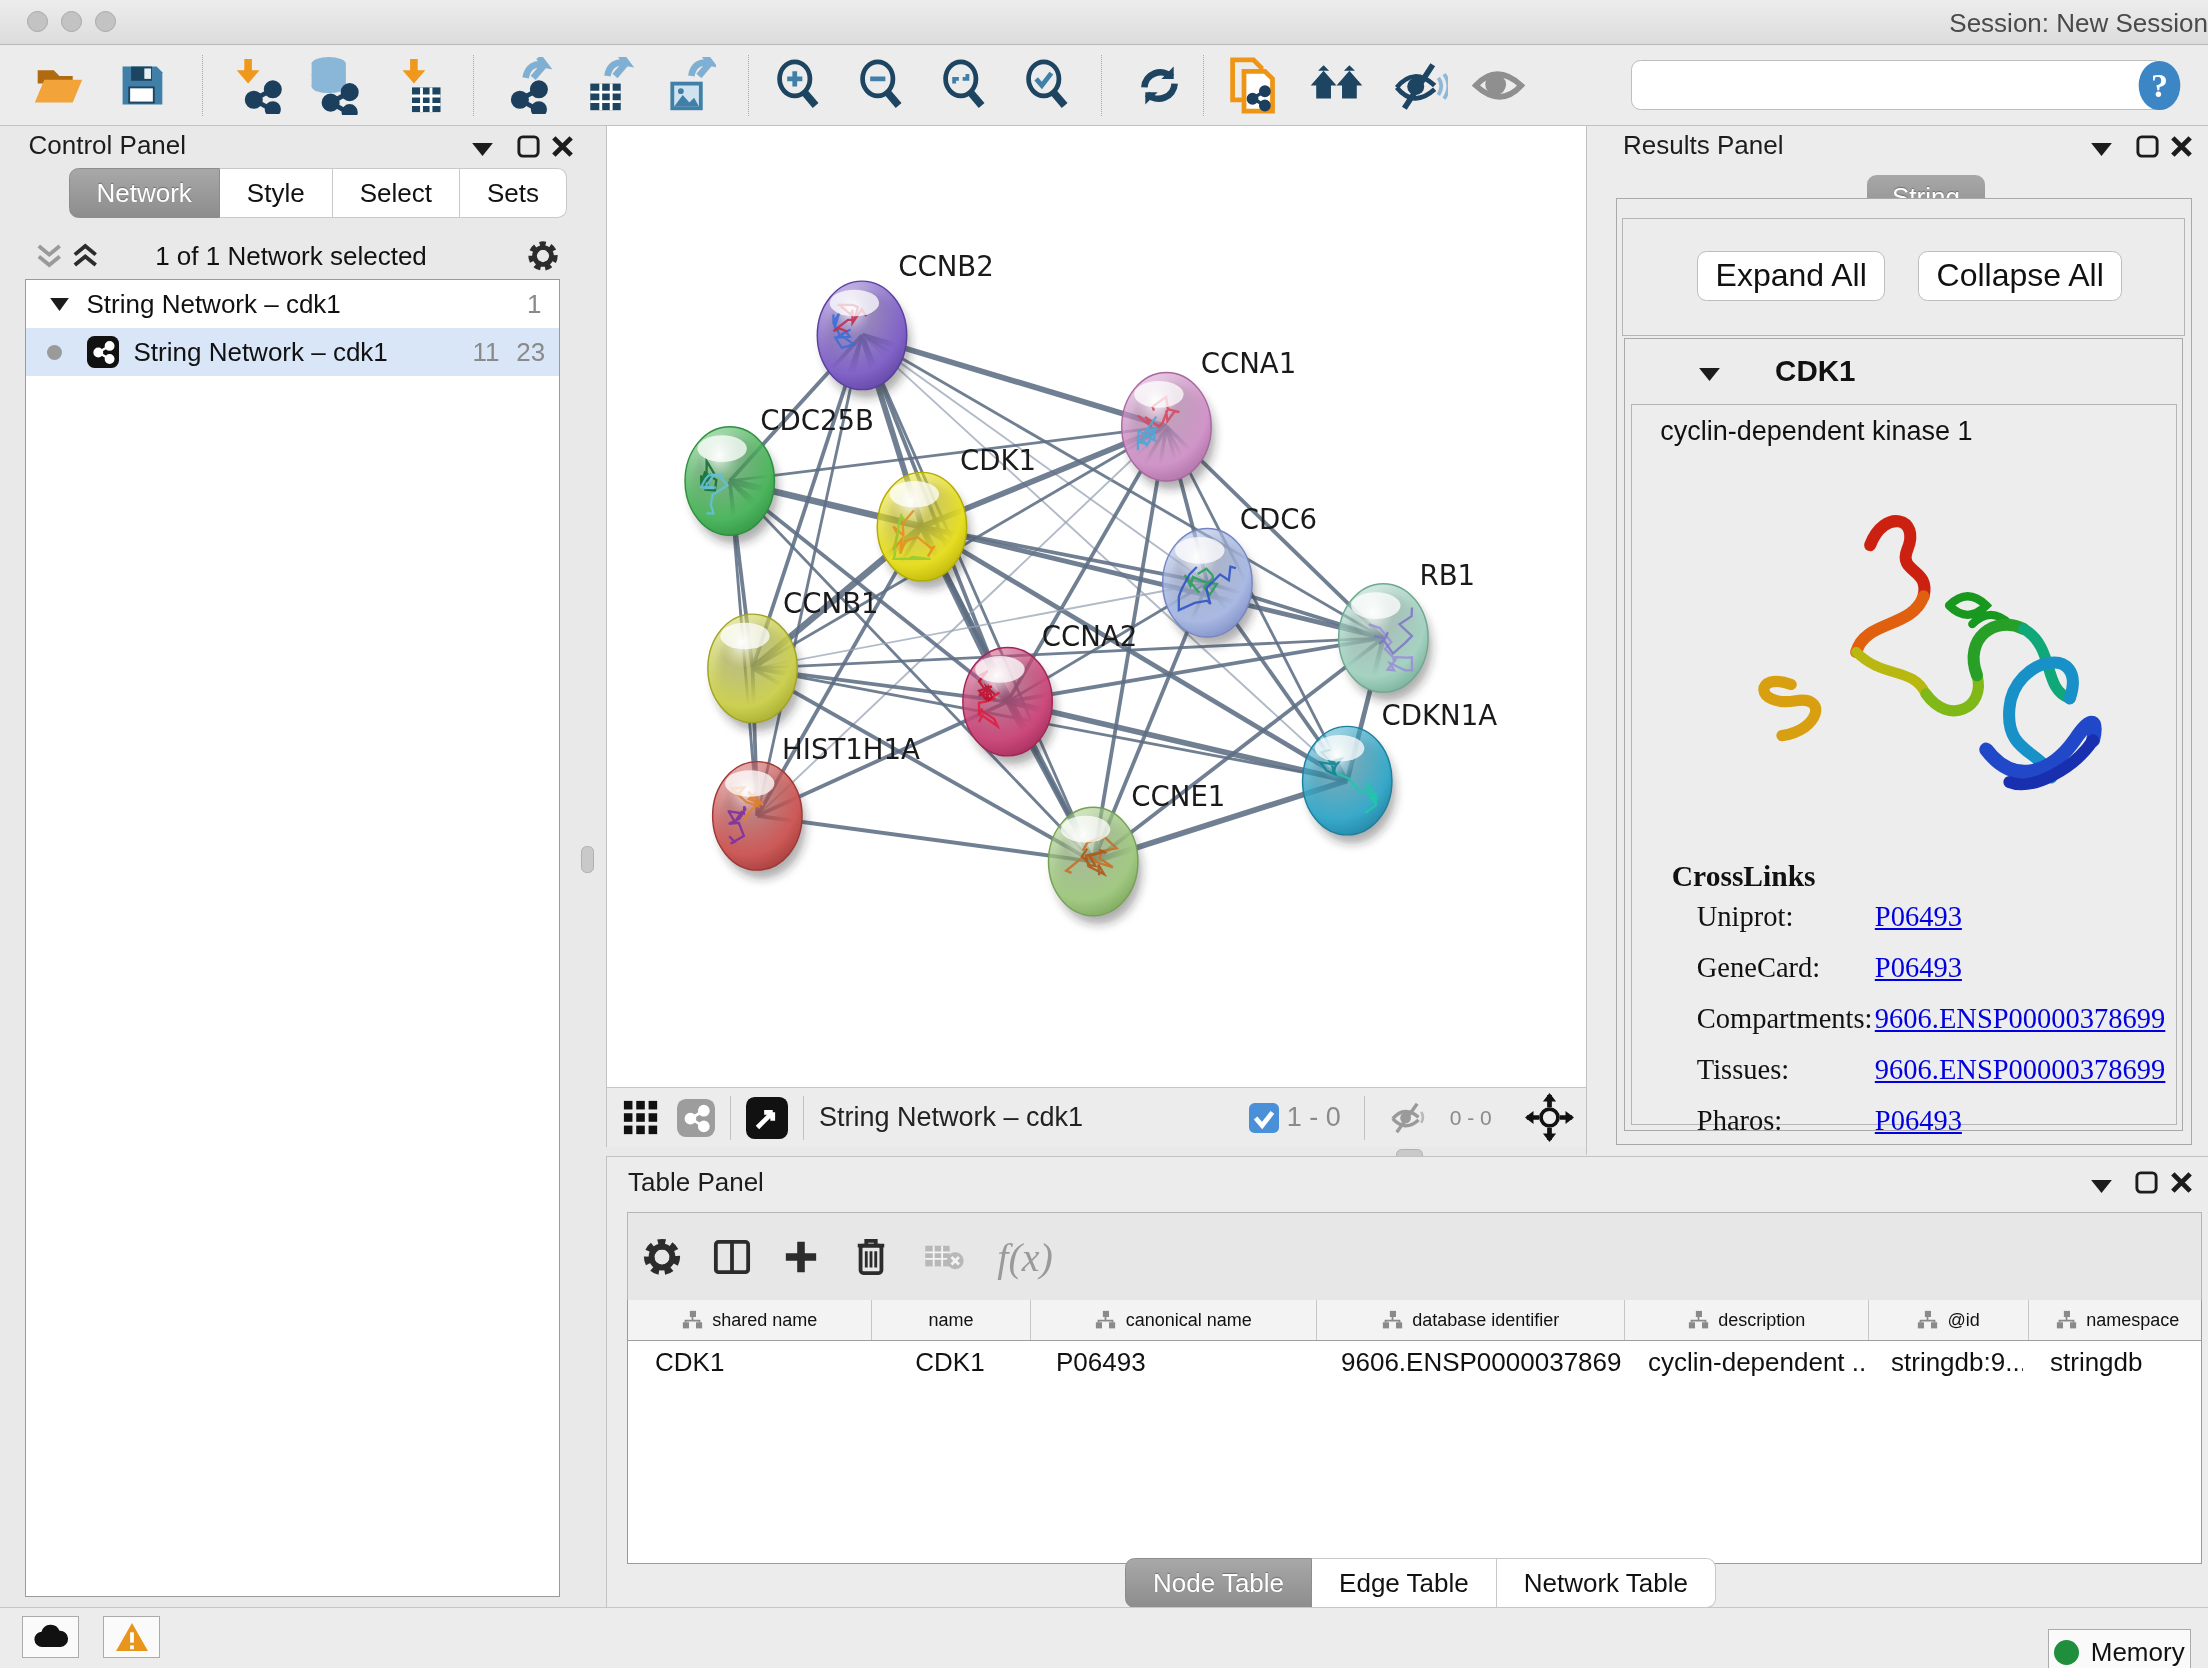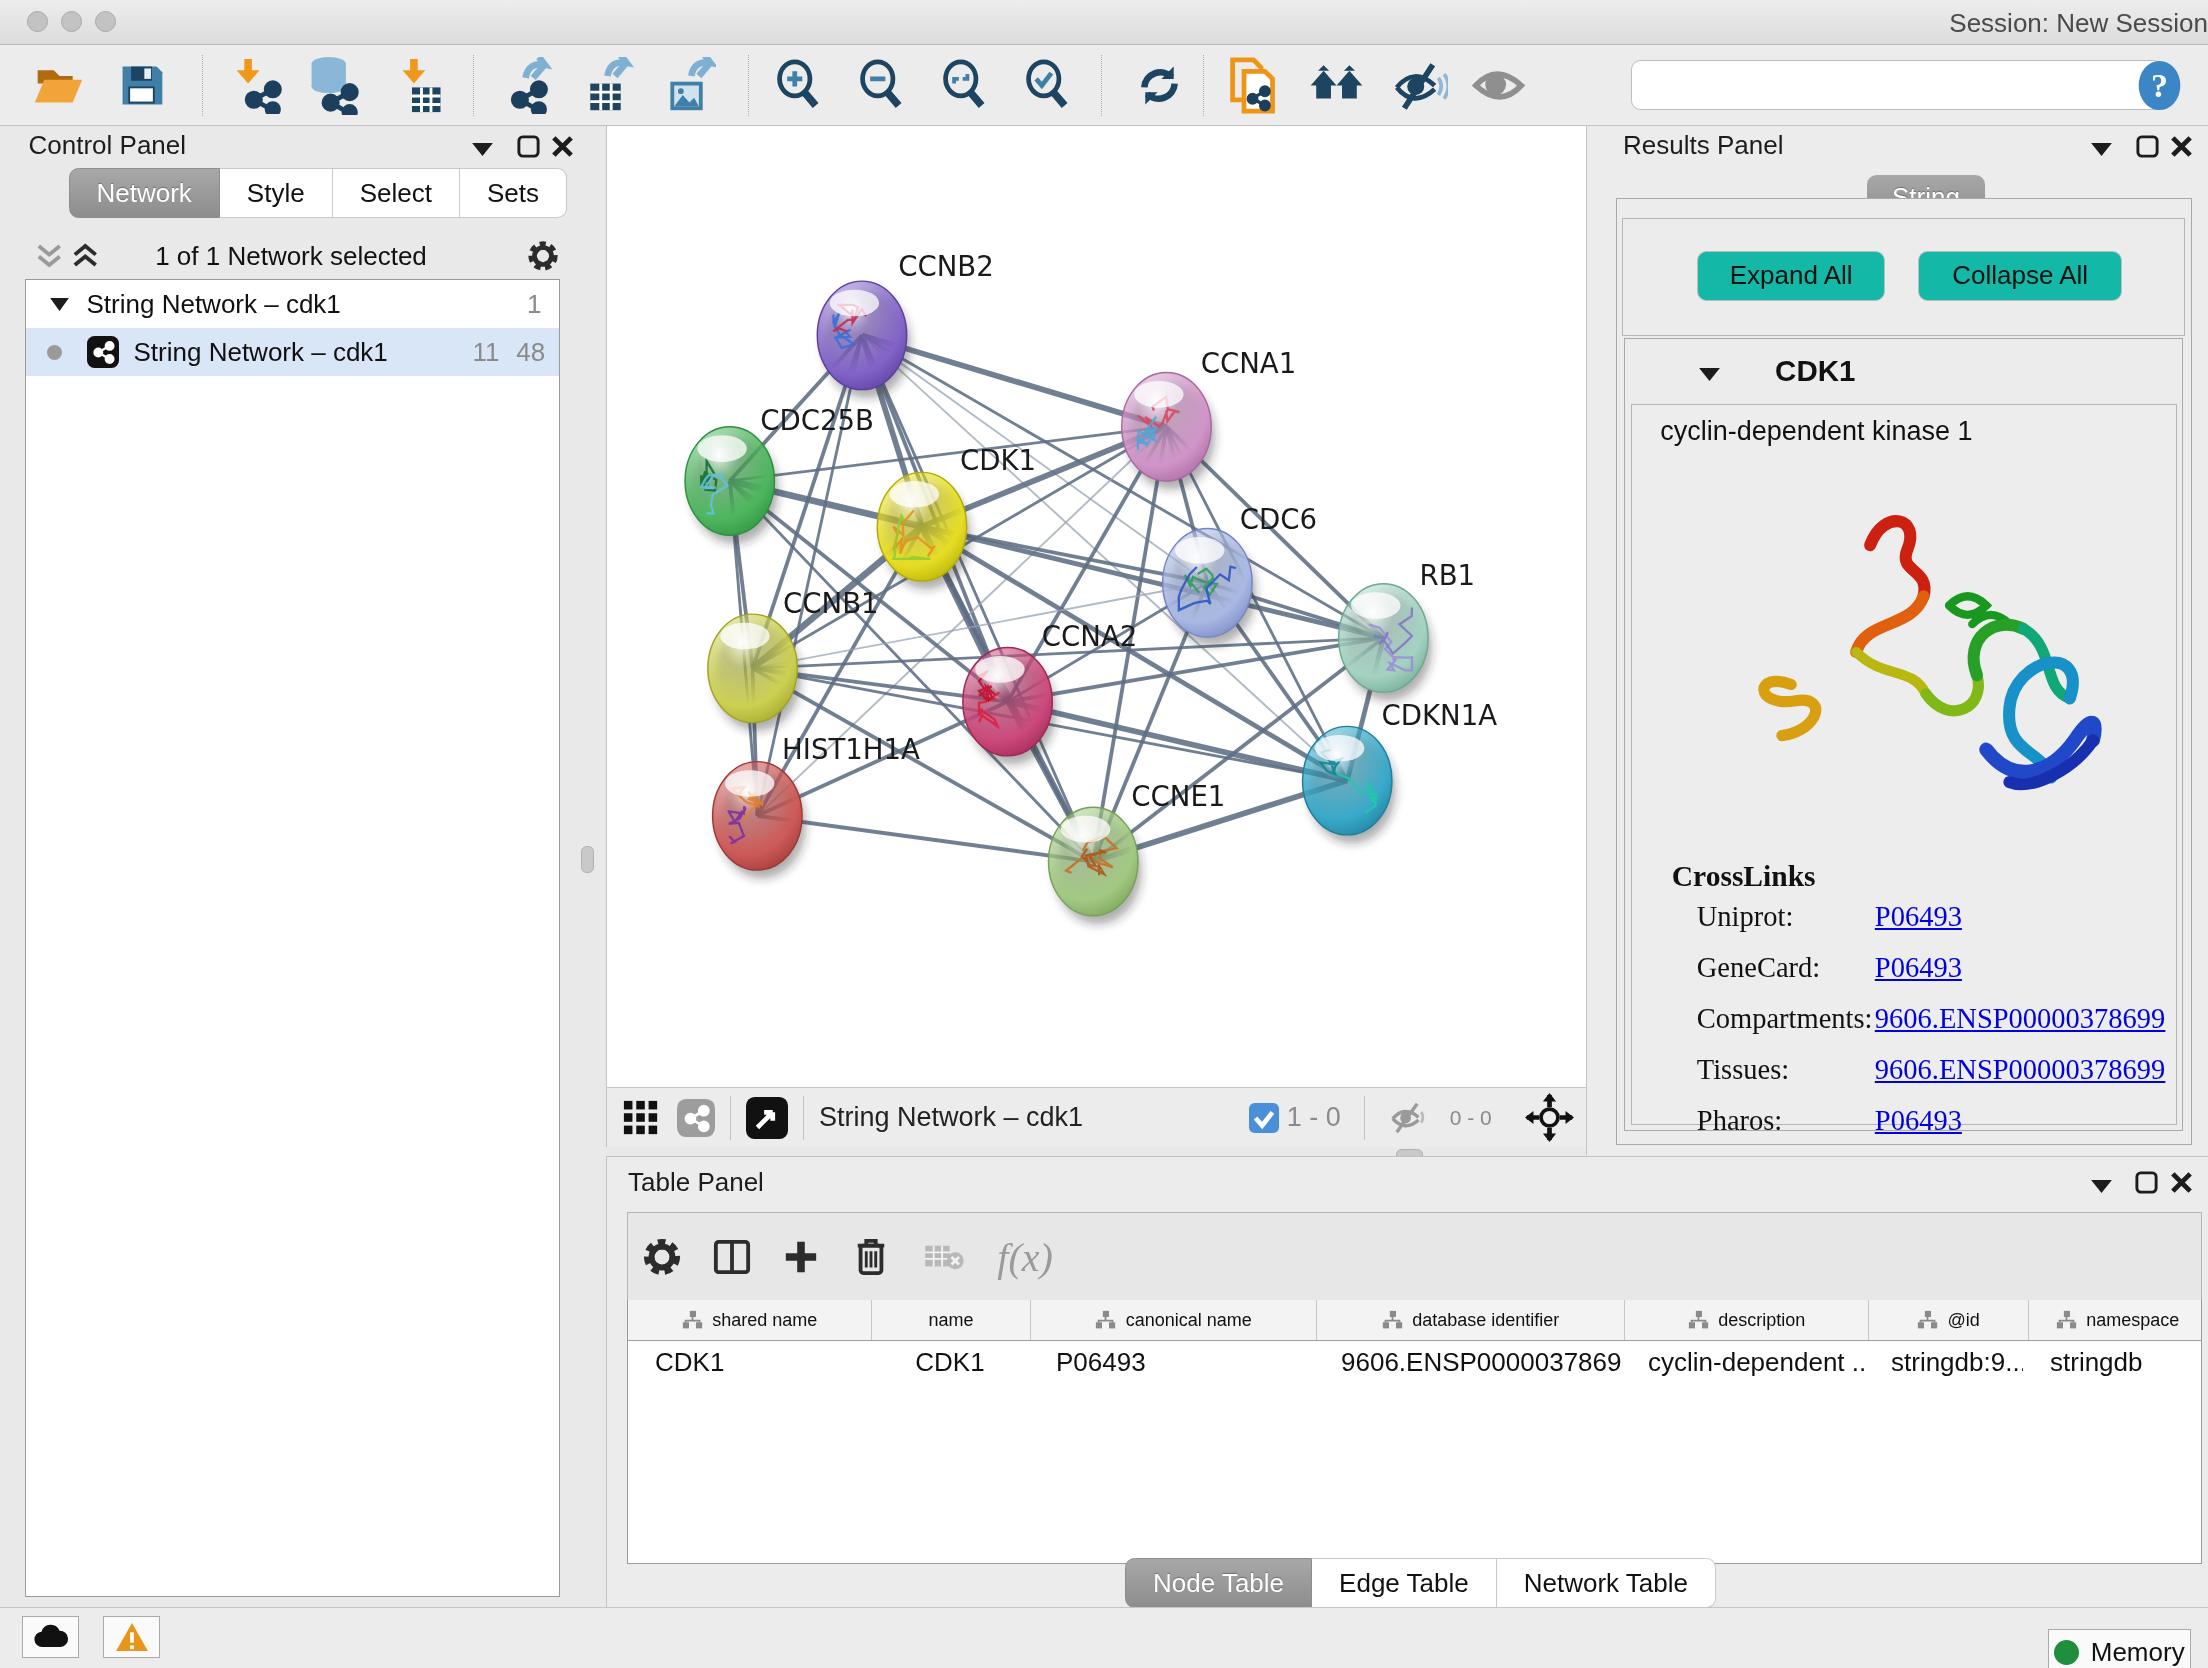--- a/index.html
+++ b/index.html
@@ -36,22 +36,22 @@
   
   #net-canvas{left:606px;top:126px;width:980px;height:962px;background:#fff;border-left:1px solid #c2c2c2;}
   #net-toolbar{left:606px;top:1087px;width:980px;height:59px;background:#ececec;
     border-top:1px solid #c6c6c6;border-left:1px solid #c2c2c2;display:flex;align-items:center;}
   .ntb-sep{width:0;height:44px;border-left:1px solid #c2c2c2;margin:0 15px;}
   
   #results-panel{left:1586px;top:126px;width:622px;height:1029px;background:#ececec;border-left:1px solid #c2c2c2;}
   .pill{position:absolute;height:44px;line-height:44px;padding:0 25px;border-radius:9.5px;
     background:linear-gradient(#a8a8a8,#8d8d8d);color:#fff;font-size:26px;text-shadow:0 -1px 1px rgba(0,0,0,.3);}
   #res-outer{position:absolute;left:28.5px;top:72px;width:574px;height:945px;border:1px solid #a9a9a9;background:#ececec;}
-  .res-btn{position:absolute;height:48px;background:#14b8a6;border:1px solid #bdbdbd;border-radius:9.5px;
-    font-size:26px;color:#111;text-align:center;line-height:46px;}
+  .res-btn{position:absolute;height:48px;background:#ffffff;border:1px solid #bdbdbd;border-radius:9.5px;
+    font-size:32px;color:#111;text-align:center;line-height:46px;}
   #res-section{position:absolute;left:7.6px;top:139px;width:557px;height:791px;border:1px solid #a9a9a9;}
   #res-inner{position:absolute;left:5.7px;top:65px;width:544px;height:719px;border:1px solid #b5b5b5;background:#ededed;}
   .xl-serif{font-family:"Liberation Serif","DejaVu Serif",serif;}
   .xl-row{position:relative;height:51px;font-size:28.5px;}
   .xl-label{position:absolute;left:27px;color:#111;}
   .xl-link{position:absolute;left:205px;color:#0000e0;text-decoration:underline;}
   
   #table-panel{left:606px;top:1156px;width:1603px;height:452px;background:#ececec;border-left:1px solid #c2c2c2;border-top:1px solid #c2c2c2;}
   #tbl-toolbar{position:absolute;left:20px;top:55px;width:1573px;height:88px;background:#e7e7e7;border:1px solid #b5b5b5;
     display:flex;align-items:center;}
@@ -307,21 +307,21 @@
           <rect width="34" height="34" rx="8" fill="#111"></rect>
           <g stroke="#fff" stroke-width="2.5" fill="#fff">
             <path d="M13 17l10-6M13 18l10 6" fill="none"></path>
             <circle cx="12" cy="17.5" r="4"></circle>
             <circle cx="24" cy="10.5" r="4"></circle>
             <circle cx="24" cy="24.5" r="4"></circle>
           </g>
         </svg>
       <span>String Network – cdk1</span>
       <span class="tree-num" style="position:absolute;right:59px">11</span>
-      <span class="tree-num" style="position:absolute;right:13.3px">48</span>
+      <span class="tree-num" style="position:absolute;right:13.3px">23</span>
     </div>
   </div>
 </div>
 
 <div class="grip abs" style="left:581px;top:846px"></div>
 <div class="grip abs" style="left:1585px;top:618px"></div>
 <div class="grip abs" style="left:1396px;top:1149px;width:25px;height:11.4px"></div>
 
 <div id="net-canvas" class="abs">
   <svg id="net-svg" width="980" height="962" viewBox="0 0 1030 1011">

